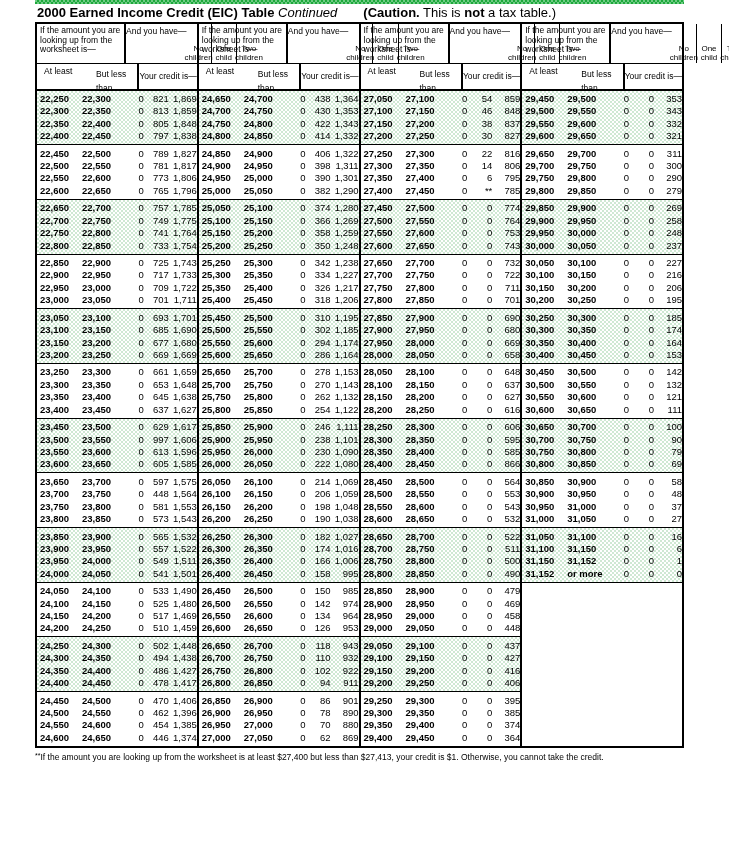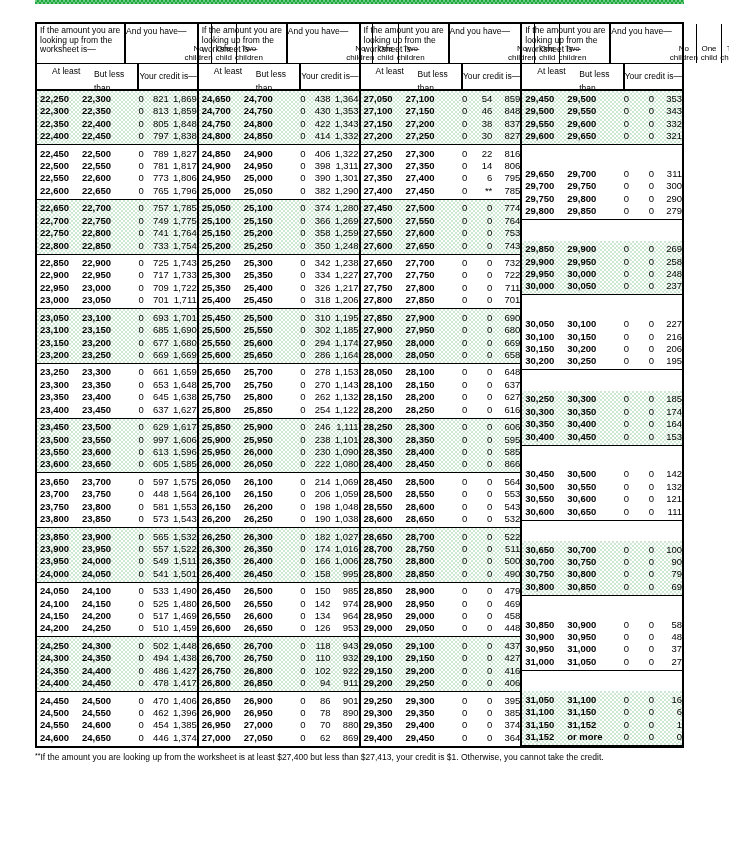--- a/index.html
+++ b/index.html
@@ -24,45 +24,48 @@
   .g-head{border-bottom:2px solid #000;}
   .h-row-a{display:flex;height:40px;border-bottom:1.5px solid #000;box-sizing:border-box;}
   .h-amount{width:89px;box-sizing:border-box;border-right:2px solid #000;font-size:8.5px;line-height:9.5px;padding:2px 2px 0 3px;}
   .h-have{flex:1;display:flex;flex-direction:row;font-size:8.5px;min-width:0;}
   .h-have-label{text-align:center;padding-top:2px;height:12px;white-space:nowrap;}
   .h-children{flex:1;display:flex;}
   .h-child{flex:1;border-left:1.5px solid #000;text-align:center;font-size:8px;line-height:8.5px;
     display:flex;align-items:flex-end;justify-content:center;padding-bottom:1px;box-sizing:border-box;min-width:0;}
   .h-child:first-child{border-left:none;}
   .h-row-b{display:flex;height:24.5px;font-size:8.5px;box-sizing:border-box;}
-  .h-left-b{width:107px;box-sizing:border-box;border-right:2px solid #000;display:flex;padding-left:15px;}
+  .h-left-b{width:107px;box-sizing:border-box;border-right:2px solid #000;display:flex;padding-left:7px;gap:10px;}
   .h-al{width:42px;line-height:9.5px;padding-top:3px;}
   .h-bl{flex:1;line-height:14px;padding-top:3px;}
   .h-credit{flex:1;text-align:center;padding-top:7px;white-space:nowrap;}
 
-  .g-body{flex:1;display:flex;flex-direction:column;justify-content:space-between;}
+  .g-body{flex:1;display:flex;flex-direction:column;}
   .block{height:54.7px;box-sizing:border-box;border-bottom:1.5px solid #000;padding-top:2.5px;}
   .block.shaded{background:conic-gradient(#cfe8d3 0 25%,#fff 0 50%,#cfe8d3 0 75%,#fff 0);background-size:4px 4px;}
   .row{display:flex;height:12.4px;font-size:9.5px;line-height:12.4px;padding-left:3px;}
   .cell{white-space:nowrap;}
   .c-al{width:42px;font-weight:bold;}
   .c-bl{width:44px;font-weight:bold;}
   .c-n0{width:18px;text-align:right;}
   .c-n1{width:25px;text-align:right;}
   .c-n2{width:28px;text-align:right;}
 
   .footnote{position:absolute;left:35px;top:752px;width:680px;font-size:8.5px;white-space:nowrap;}
   .fn-marker{font-size:7px;vertical-align:2px;}
 </style>
 </head>
 <body>
 
 <div class="page">
   <div class="greenbar"></div>
 
+  <div class="titleline">
+    <span class="t-main">2000 Earned Income Credit (EIC) Table</span><span class="t-cont"> Continued</span><span class="t-caution"><span class="b">(</span><span class="b">Caution.</span><span> This is </span><span class="b">not</span><span> a tax table.)</span></span>
+  </div>
 
   <div class="eic-table" id="groups">
   <div class="group">
     <div class="g-head">
       <div class="h-row-a">
         <div class="h-amount">If the amount you are looking up from the worksheet is—</div>
         <div class="h-have">
           <div class="h-have-label">And you have—</div>
           <div class="h-children">
             <div class="h-child">No children</div>

